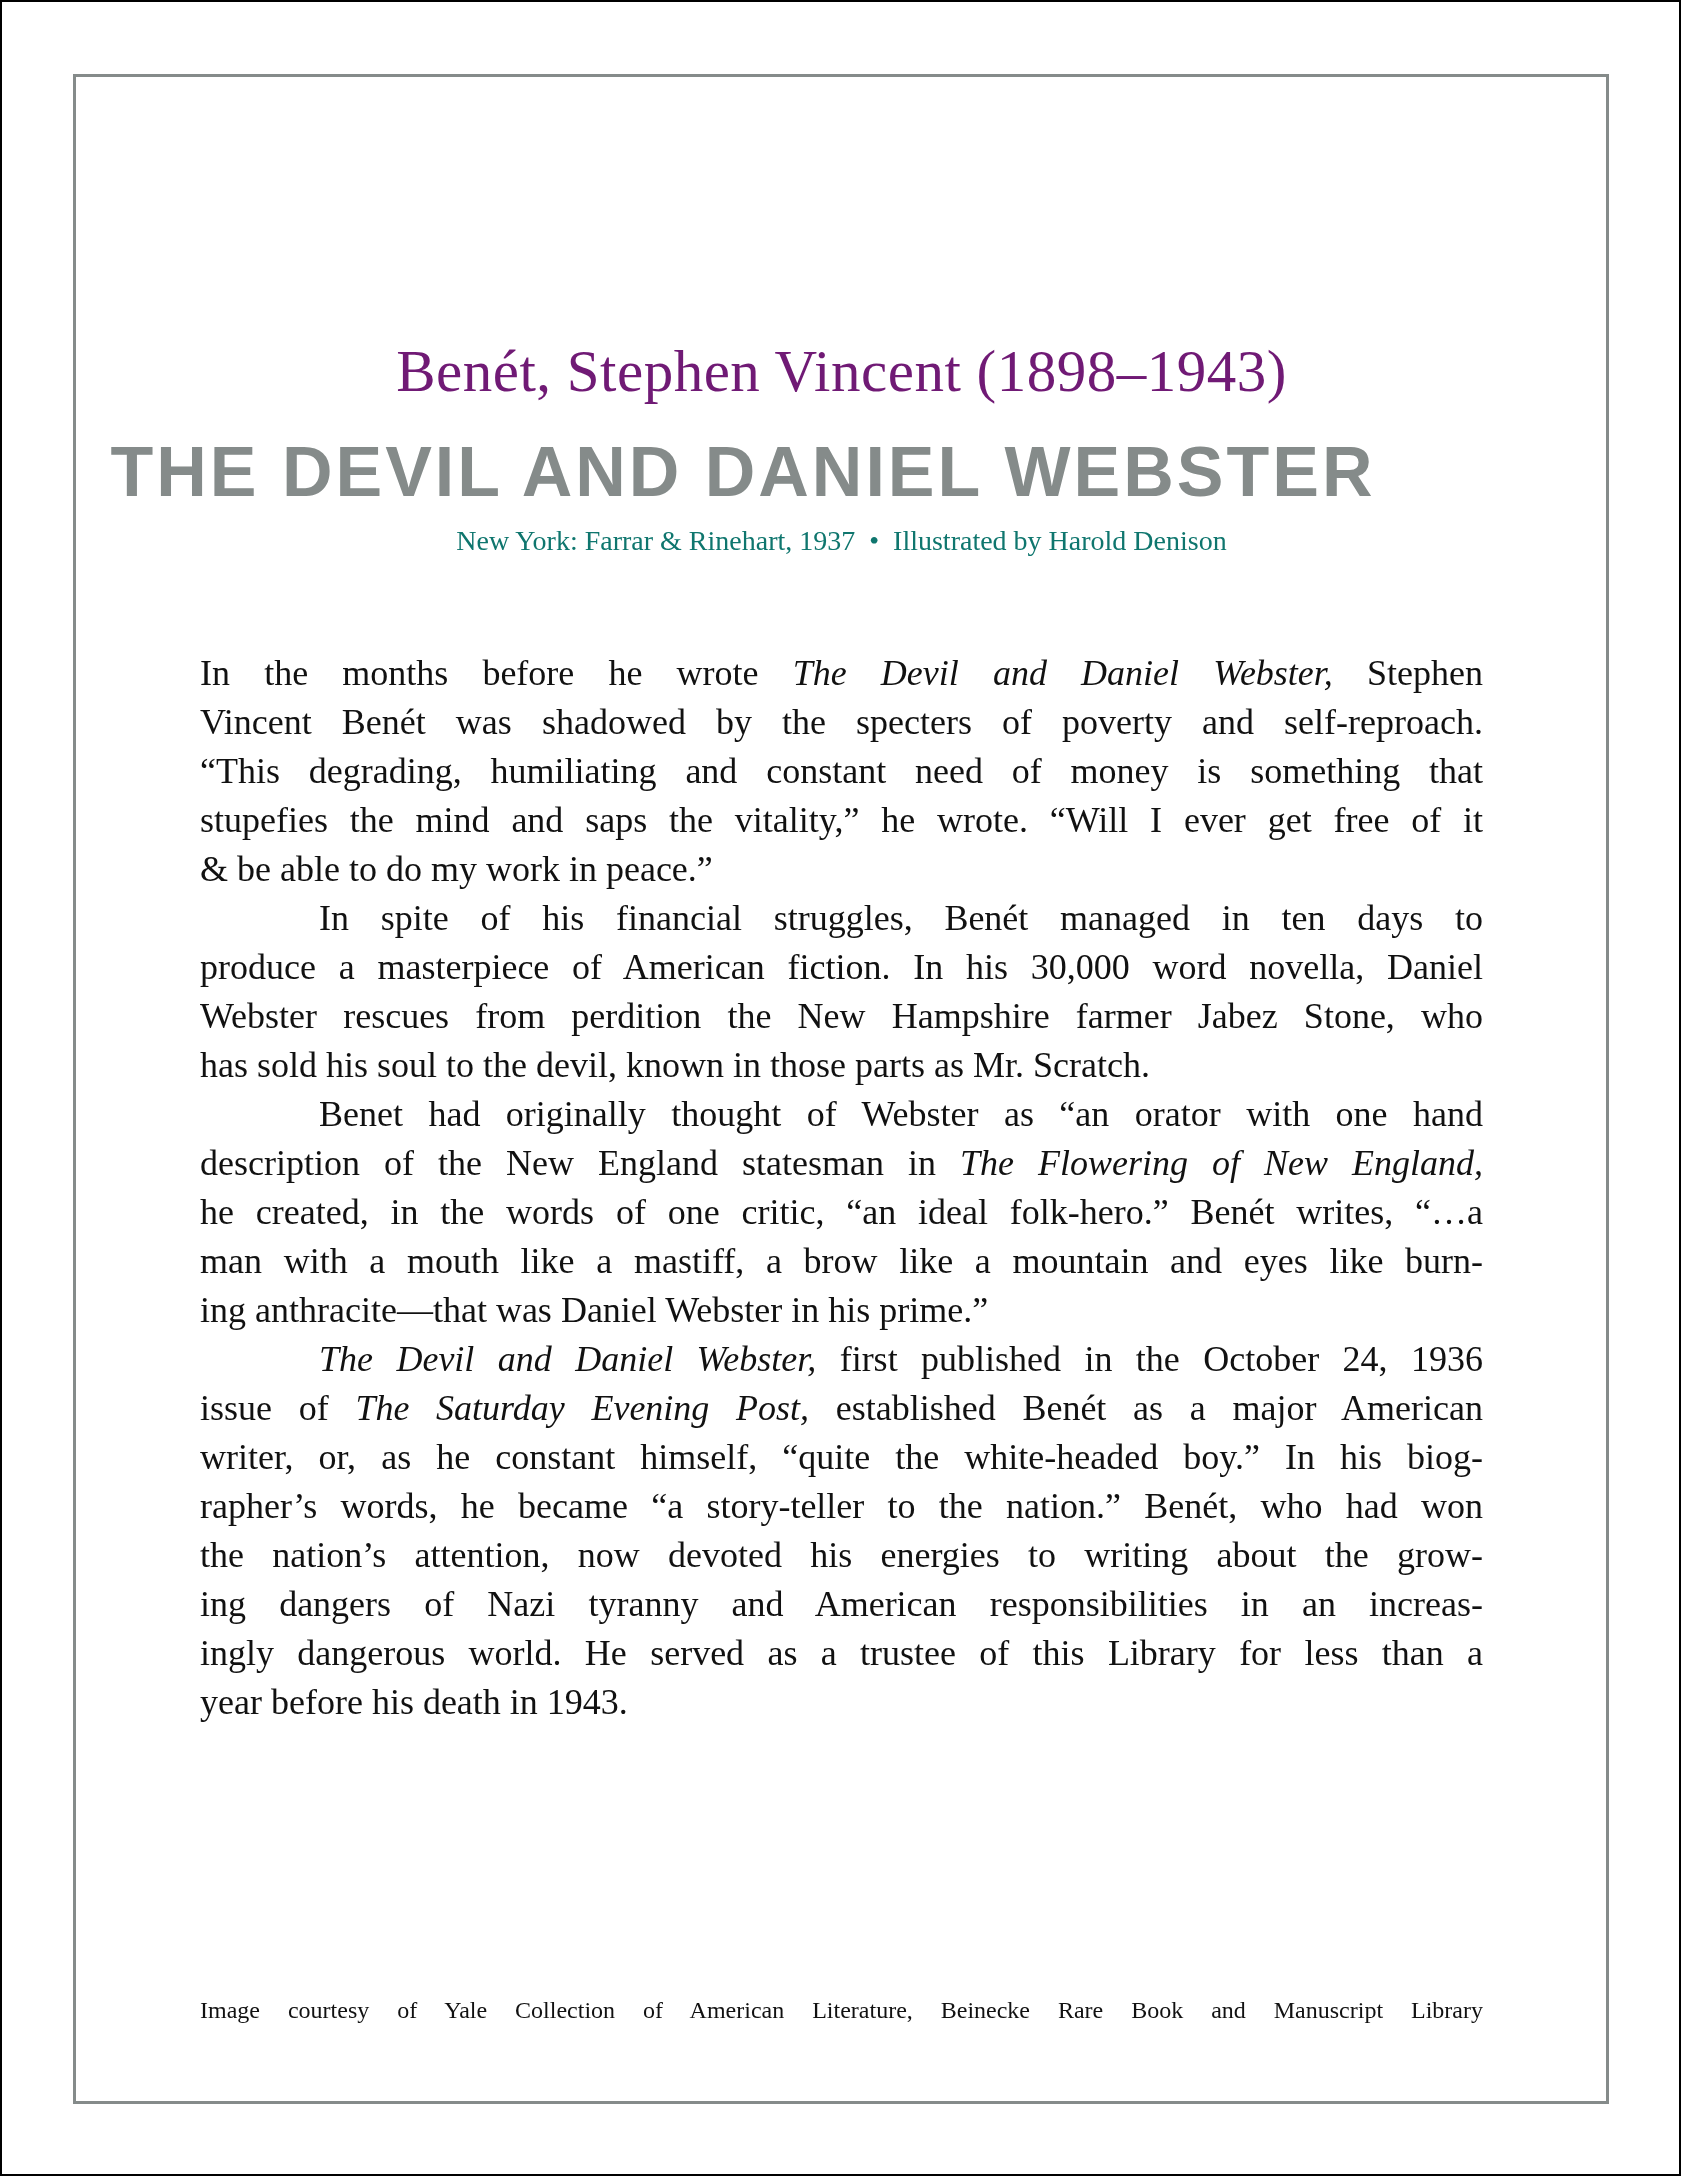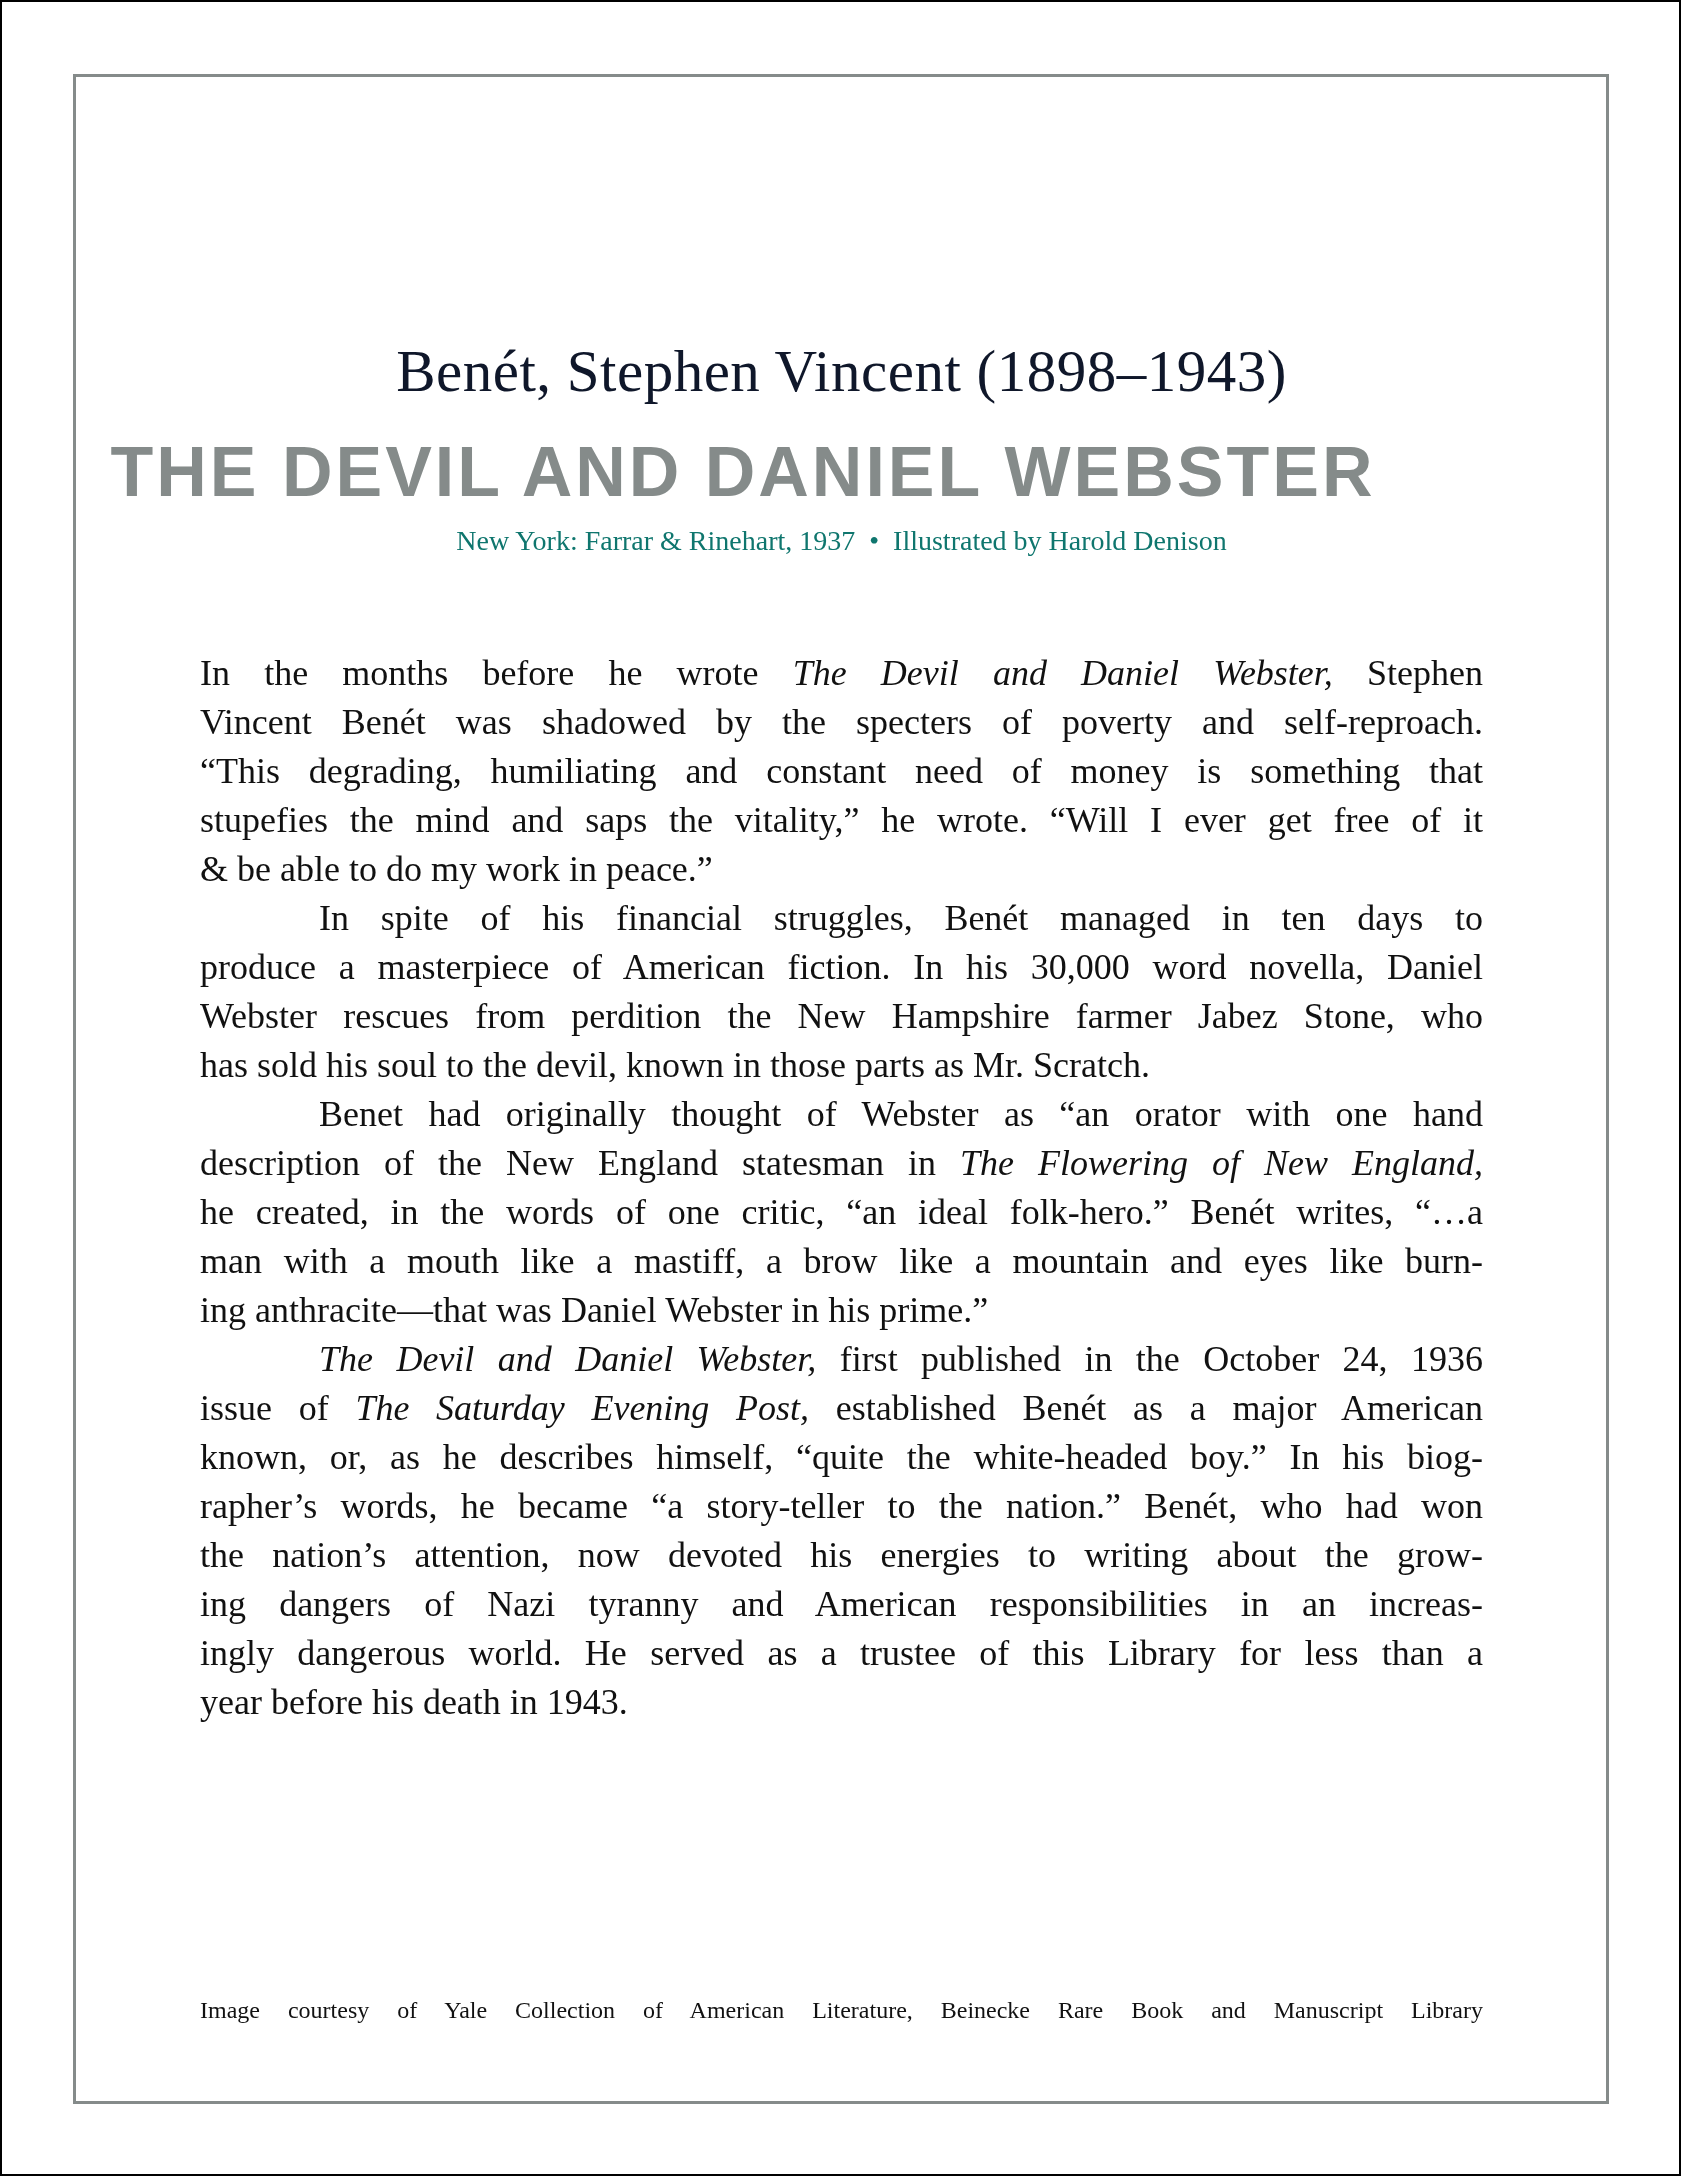--- a/index.html
+++ b/index.html
@@ -11,21 +11,21 @@
     position: absolute; left: 0; top: 0; width: 1681px; height: 2176px;
     border-left: 2px solid #000; border-top: 2px solid #000;
     border-right: 2px solid #000; border-bottom: 2px solid #000; box-sizing: border-box;
   }
   .frame {
     position: absolute; left: 73px; top: 74px; width: 1536px; height: 2030px;
     border: 3px solid #858b8a; box-sizing: border-box;
   }
   .author {
     position: absolute; left: 0; width: 1683px; top: 337px; text-align: center;
-    font-family: "Liberation Serif", serif; font-size: 59px; line-height: 69px; color: #0f172a;
+    font-family: "Liberation Serif", serif; font-size: 59px; line-height: 69px; color: #701a75;
     letter-spacing: 0.5px;
   }
   .title {
     position: absolute; left: 0; width: 1486px; top: 433px; text-align: center;
     font-family: "Liberation Sans", sans-serif; font-weight: bold; font-size: 70px; line-height: 79px;
     color: #858b8a; letter-spacing: 3px;
   }
   .subtitle {
     position: absolute; left: 0; width: 1683px; top: 523px; text-align: center;
     font-family: "Liberation Serif", serif; font-size: 28px; line-height: 36px; color: #0f766e;
@@ -75,21 +75,21 @@
     <div>
       <span class="line ln indent">Benet had originally thought of Webster as “an orator with one hand</span>
       <span class="line ln">description of the New England statesman in <em>The Flowering of New England,</em></span>
       <span class="line ln">he created, in the words of one critic, “an ideal folk-hero.” Benét writes, “…a</span>
       <span class="line ln">man with a mouth like a mastiff, a brow like a mountain and eyes like burn-</span>
       <span class="line ln last">ing anthracite—that was Daniel Webster in his prime.”</span>
     </div>
     <div>
       <span class="line ln indent"><em>The Devil and Daniel Webster,</em> first published in the October 24, 1936</span>
       <span class="line ln">issue of <em>The Saturday Evening Post,</em> established Benét as a major American</span>
-      <span class="line ln">known, or, as he describes himself, “quite the white-headed boy.” In his biog-</span>
+      <span class="line ln">writer, or, as he constant himself, “quite the white-headed boy.” In his biog-</span>
       <span class="line ln">rapher’s words, he became “a story-teller to the nation.” Benét, who had won</span>
       <span class="line ln">the nation’s attention, now devoted his energies to writing about the grow-</span>
       <span class="line ln">ing dangers of Nazi tyranny and American responsibilities in an increas-</span>
       <span class="line ln">ingly dangerous world. He served as a trustee of this Library for less than a</span>
       <span class="line ln last">year before his death in 1943.</span>
     </div>
   </div>
 
 <div class="footer">Image courtesy of Yale Collection of American Literature, Beinecke Rare Book and Manuscript Library</div>
 

